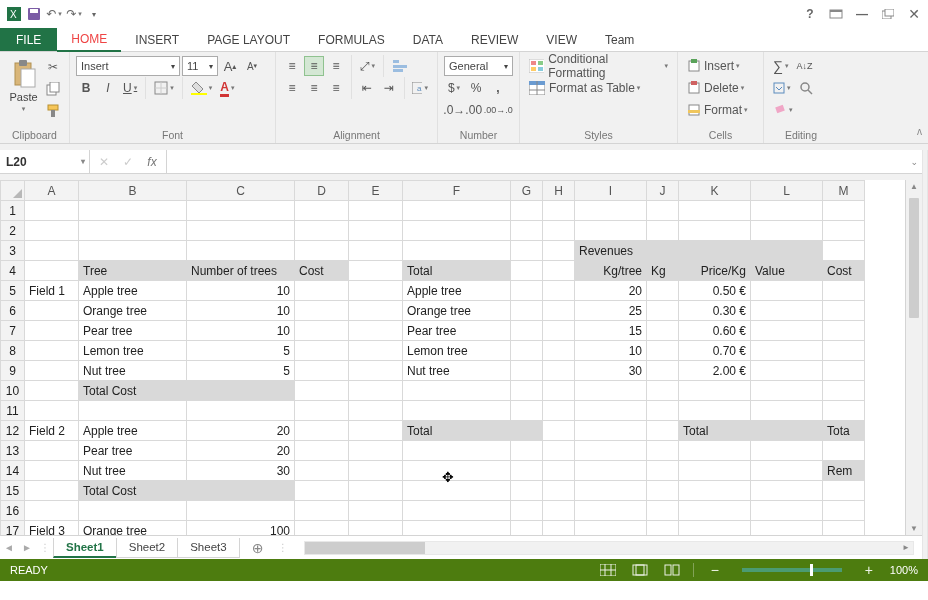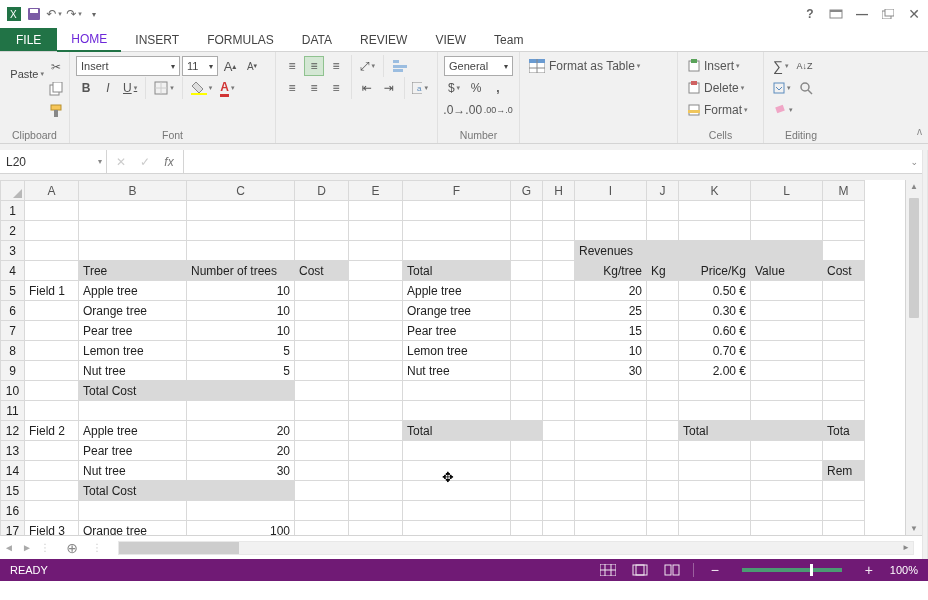--- a/index.html
+++ b/index.html
@@ -9,37 +9,37 @@
 .titlebar { height: 28px; background: #fff; display: flex; align-items: center; position: relative; }
 .qat { display: flex; gap: 4px; padding-left: 6px; align-items: center; }
 .qat .ic, .winctl .ic { width: 16px; height: 16px; display: flex; align-items: center; justify-content: center; color: #666; cursor: pointer; }
 .title { position:absolute; left:0; right:0; text-align:center; font-size: 13px; color:#444; pointer-events:none; }
 .winctl { position:absolute; right:6px; display:flex; gap:10px; align-items:center; }
 
 
 .tabs { height: 24px; display: flex; align-items: stretch; border-bottom: 1px solid #d4d4d4; }
 .tab { padding: 0 14px; display: flex; align-items: center; font-size: 12px; color: #444; cursor:pointer; }
 .tab.file { background: #217346; color:#fff; font-size:12px; padding:0 16px; }
-.tab.active { color:#6d28d9; border-bottom:2px solid #217346; margin-bottom:-1px; background:#fff; }
+.tab.active { color:#ef4444; border-bottom:2px solid #217346; margin-bottom:-1px; background:#fff; }
 
 
 .ribbon { height: 92px; background:#f1f1f1; display:flex; border-bottom:1px solid #d4d4d4; position:relative; }
 .group { border-right:1px solid #e0e0e0; display:flex; flex-direction:column; padding:3px 6px 0 6px; }
 .group .label { text-align:center; font-size:10.5px; color:#777; padding:2px 0; margin-top:auto; position:relative; }
 .rowf { display:flex; align-items:center; gap:2px; height:22px; }
 .btn { min-width:20px; height:20px; display:flex; align-items:center; justify-content:center; color:#555; cursor:pointer; border:1px solid transparent; padding:0 2px; }
 .sel { height:20px; background:#fff; border:1px solid #ababab; display:flex; align-items:center; padding:0 4px; font-size:11px; color:#444; }
 .dd::after { content:"▾"; font-size:7px; color:#777; margin-left:2px; }
 .vsep { width:1px; background:#e0e0e0; align-self:stretch; margin:0 3px; }
-.bigbtn { width:38px; display:flex; align-items:center; justify-content:flex-start; gap:2px; padding-top:4px; cursor:pointer; }
+.bigbtn { width:38px; display:flex; flex-direction:column; align-items:center; justify-content:flex-start; gap:2px; padding-top:4px; cursor:pointer; }
 .collapse { position:absolute; right:6px; bottom:6px; font-size:10px; color:#888; cursor:pointer; }
 
 
 .fbar { height:24px; display:flex; align-items:stretch; border-bottom:1px solid #d4d4d4; background:#fff; }
-.namebox { width:107px; border-right:1px solid #d4d4d4; display:flex; align-items:center; padding:0 6px; font-size:12px; color:#333; position:relative; }
+.namebox { width:90px; border-right:1px solid #d4d4d4; display:flex; align-items:center; padding:0 6px; font-size:12px; color:#333; position:relative;font-weight:bold; }
 .namebox .dd2 { position:absolute; right:4px; font-size:8px; color:#888; }
 .fxbtns { display:flex; align-items:center; border-right:1px solid #d4d4d4; padding:0 4px; gap:4px; }
 .fxbtns span { width:20px; text-align:center; color:#aaa; cursor:pointer; font-size:12px; }
 .formula { flex:1; padding:0 6px; display:flex; align-items:center; font-size:12px; position:relative; }
 .expand { position:absolute; right:4px; font-size:9px; color:#888; cursor:pointer; }
 
 .wrapvsep { width:6px; background:#f1f1f1; border-left:1px solid #e5e5e5; border-right:1px solid #e5e5e5; }
 .gap6 { height:6px; background:#f1f1f1; }
 
 
@@ -67,21 +67,21 @@
 .sheettabs { height:24px; background:#fff; display:flex; align-items:center; border-top:1px solid #d4d4d4; }
 .navarr { width:18px; text-align:center; color:#aaa; font-size:10px; cursor:pointer; }
 .stab { padding:3px 12px; border:1px solid #d4d4d4; border-top:none; margin-left:-1px; font-size:11.5px; color:#444; cursor:pointer; background:#fff; }
 .stab.active { border-bottom:2px solid #217346; color:#217346; font-weight:bold; background:#fff; }
 .addsheet { width:24px; text-align:center; color:#888; font-size:14px; cursor:pointer; margin-left:6px; }
 .hscroll { flex:1; height:14px; margin:0 8px; background:#f1f1f1; position:relative; border:1px solid #e8e8e8; }
 .hthumb { position:absolute; left:0; top:0; bottom:0; width:120px; background:#cdcdcd; }
 .harrow { position:absolute; top:0; bottom:0; display:flex; align-items:center; font-size:8px; color:#888; }
 
 
-.status { height:22px; background:#701a75; color:#fff; display:flex; align-items:center; padding:0 10px; font-size:11px; gap:10px; }
+.status { height:22px; background:#4d7c0f; color:#fff; display:flex; align-items:center; padding:0 10px; font-size:11px; gap:10px; }
 .status .spacer { flex:1; }
 .viewbtn { width:22px; height:16px; display:flex; align-items:center; justify-content:center; opacity:.9; cursor:pointer; }
 .zoomslider { width:100px; height:4px; background:#4b9b73; position:relative; margin:0 6px; }
 .zoomslider::before { content:""; position:absolute; left:68%; top:-4px; width:3px; height:12px; background:#fff; }
 
 svg { display:block; }
 </style>
 </head>
 <body>
 
@@ -119,20 +119,21 @@
         </svg>
       </span>
     <span class="ic" style="font-size:14px;">✕</span>
   </div>
 </div>
 
 <div class="tabs">
   <div class="tab file">FILE</div>
   <div class="tab active">HOME</div>
   <div class="tab">INSERT</div>
+  <div class="tab">PAGE LAYOUT</div>
   <div class="tab">FORMULAS</div>
   <div class="tab">DATA</div>
   <div class="tab">REVIEW</div>
   <div class="tab">VIEW</div>
   <div class="tab">Team</div>
 </div>
 
 <div class="ribbon">
 
   <div class="group" style="width:70px;">
@@ -228,20 +229,21 @@
       <span class="btn">⇤</span>
       <span class="btn">⇥</span>
       <span class="vsep"></span>
       <span class="btn dd">
           <svg width="16" height="12">
             <rect x="0" y="0" width="16" height="12" fill="none" stroke="#888"></rect>
             <text x="5" y="9" font-size="8" fill="#5b8bbd">a</text>
           </svg>
         </span>
     </div>
+    <div class="label">Alignment</div>
   </div>
 
   <div class="group" style="width:82px;">
     <div class="rowf">
       <div class="sel" style="width:72px;">
           <span>General</span>
           <span style="margin-left:auto;font-size:8px;">▾</span>
         </div>
     </div>
     <div class="rowf">
@@ -250,31 +252,44 @@
       <span class="btn" style="font-weight:bold;">,</span>
     </div>
     <div class="rowf">
       <span class="btn" style="font-size:12px;">.0→.00</span>
       <span class="btn" style="font-size:9px;">.00→.0</span>
     </div>
     <div class="label">Number</div>
   </div>
 
   <div class="group" style="width:158px;">
+    <div class="rowf">
+        <span class="btn dd" style="width:auto;">
+          <svg width="16" height="14" style="margin-right:4px;">
+            <rect x="0" y="0" width="16" height="14" fill="#fff" stroke="#bbb"></rect>
+            <rect x="2" y="2" width="5" height="4" fill="#e88"></rect>
+            <rect x="9" y="2" width="5" height="4" fill="#8c8"></rect>
+            <rect x="2" y="8" width="5" height="4" fill="#fc6"></rect>
+            <rect x="9" y="8" width="5" height="4" fill="#8cd"></rect>
+          </svg>
+          <span>Conditional Formatting</span>
+        </span>
+      </div>
     <div class="rowf">
         <span class="btn dd" style="width:auto;align-items:center;">
           <svg width="16" height="14" style="margin-right:4px;">
             <rect width="16" height="14" fill="#fff" stroke="#888"></rect>
             <rect width="16" height="4" fill="#6a9bd1"></rect>
             <line x1="8" y1="0" x2="8" y2="14" stroke="#888"></line>
             <line x1="0" y1="9" x2="16" y2="9" stroke="#888"></line>
           </svg>
           <span>Format as Table</span>
         </span>
       </div>
+    <div class="label">Styles</div>
   </div>
 
   <div class="group" style="width:86px;">
     <div class="rowf">
         <span class="btn dd" style="width:auto;">
           <svg width="14" height="14" style="margin-right:3px;">
             <rect x="2" y="2" width="10" height="10" fill="#fff" stroke="#888"></rect>
             <rect x="4" y="0" width="6" height="4" fill="#5aa35a"></rect>
           </svg>
           <span>Insert</span>
@@ -682,20 +697,25 @@
     <div class="varrow" style="top:2px;">▲</div>
     <div class="vthumb"></div>
     <div class="varrow" style="bottom:2px;">▼</div>
   </div>
 </div>
 
 <div class="sheettabs">
   <span class="navarr">◄</span>
   <span class="navarr">►</span>
   <span style="color:#ccc;padding:0 4px;font-size:10px;">⋮</span>
+  <div id="stabs" style="display:flex;">
+          <div class="stab active">Sheet1</div>
+          <div class="stab">Sheet2</div>
+          <div class="stab">Sheet3</div>
+        </div>
   <span class="addsheet">⊕</span>
   <span style="color:#ccc;padding:0 8px;font-size:10px;">⋮</span>
   <div class="hscroll">
     <span class="harrow" style="left:3px;">◄</span>
     <div class="hthumb"></div>
     <span class="harrow" style="right:3px;">►</span>
   </div>
 </div>
 </div>
 <div class="wrapvsep"></div>

